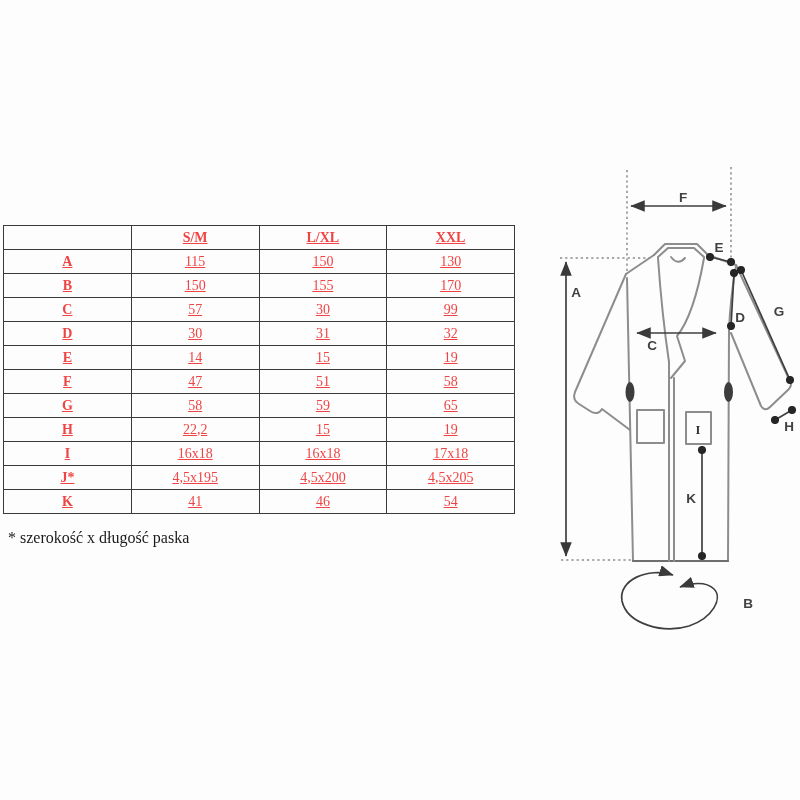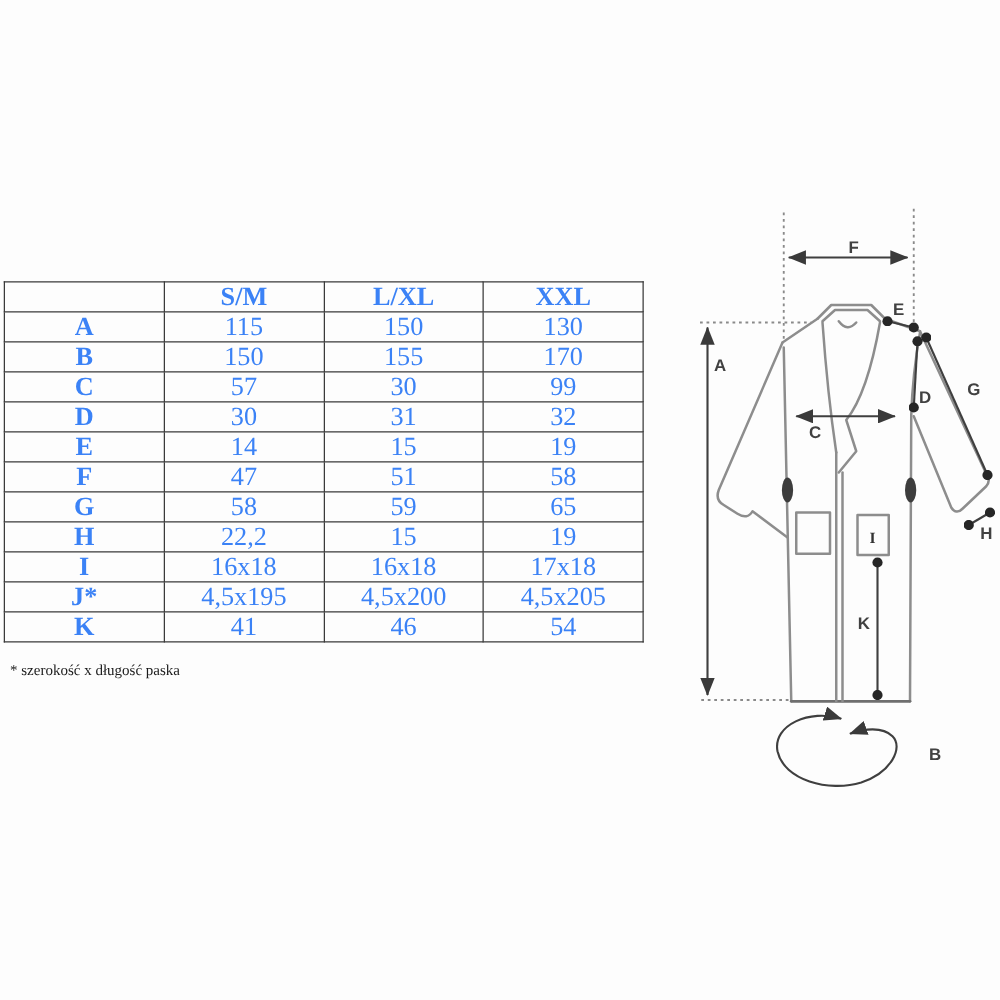--- a/index.html
+++ b/index.html
@@ -11,28 +11,28 @@
 
   
   table.size-table{
     position:absolute;left:3px;top:225px;width:512px;
     border-collapse:collapse;table-layout:fixed;
   }
   .size-table th,.size-table td{
     border:1.6px solid #3a3a3a;
     height:23px;padding:0;line-height:1;
     text-align:center;vertical-align:middle;
-    font-size:21px;color:#3b82f6;
+    font-size:14px;color:#ef4444;text-decoration:underline;
   }
   .size-table thead th{font-weight:bold;}
   .size-table tbody th{font-weight:bold;}
   .size-table tbody td{font-weight:normal;}
 
   
-  .fn{position:absolute;left:8px;font-size:12px;color:#1a1a1a;white-space:nowrap;}
+  .fn{position:absolute;left:8px;font-size:16px;color:#1a1a1a;white-space:nowrap;}
   .fn-belt{top:529px;}
   .fn-units{top:557px;font-style:italic;}
   .cursor{font-style:normal;font-weight:400;margin-left:1px;color:#111;}
 
   
   svg.diagram{position:absolute;left:540px;top:150px;}
   .garment{stroke:#8d8d8d;stroke-width:2;fill:none;stroke-linejoin:round;stroke-linecap:round;}
   .garment-dark{stroke:#6f6f6f;stroke-width:2.2;fill:none;stroke-linecap:round;}
   .measure{stroke:#3f3f3f;stroke-width:1.7;fill:none;}
   .guide{stroke:#8a8a8a;stroke-width:1.5;stroke-dasharray:2.2 3;fill:none;}

